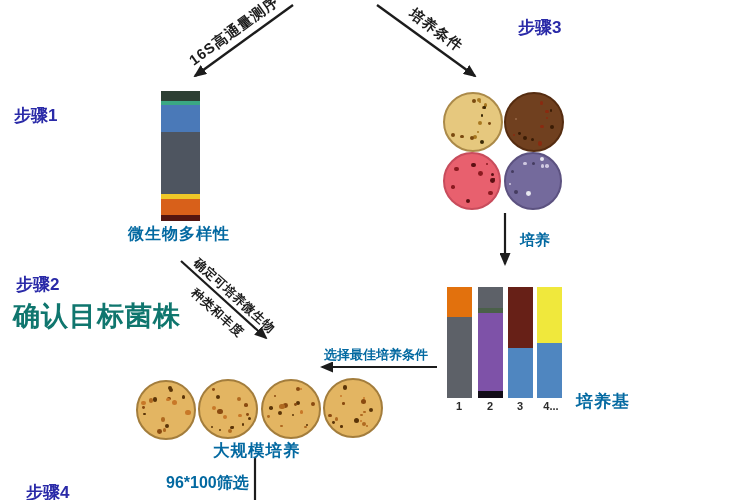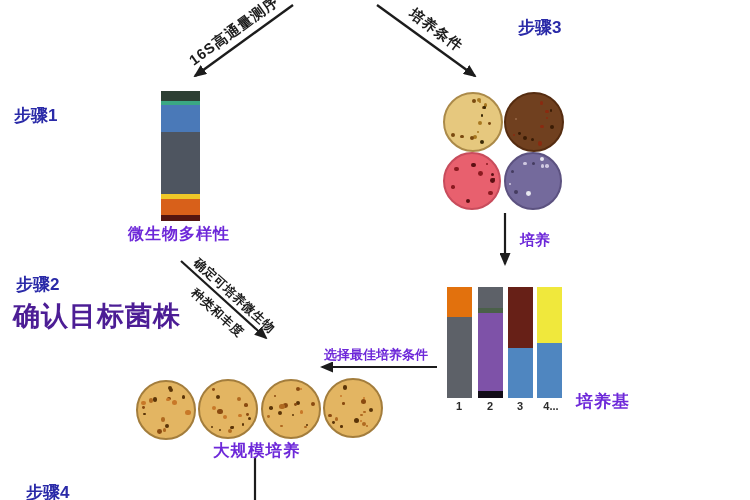--- a/index.html
+++ b/index.html
@@ -3,21 +3,21 @@
 <meta charset="utf-8">
 <style>
   html,body{margin:0;padding:0;background:#fff;}
   .canvas{position:relative;width:750px;height:500px;background:#ffffff;overflow:hidden;
           font-family:"Liberation Sans","DejaVu Sans",sans-serif;}
   .arrow-layer{position:absolute;left:0;top:0;pointer-events:none;}
   .step-id{position:absolute;font-weight:bold;font-size:17px;white-space:nowrap;}
   .step-title{position:absolute;font-weight:bold;font-size:27px;letter-spacing:1px;white-space:nowrap;}
   .rlabel{position:absolute;font-weight:bold;font-size:14.5px;color:#1b1b1b;white-space:nowrap;letter-spacing:1px;}
   .rlabel.small{font-size:12.5px;letter-spacing:0.5px;}
-  .plabel{position:absolute;color:#6d28d9;font-weight:bold;white-space:nowrap;}
+  .plabel{position:absolute;color:#0369a1;font-weight:bold;white-space:nowrap;}
   .vbar{position:absolute;display:flex;flex-direction:column;}
   .seg{width:100%;}
   .dish{position:absolute;border-radius:50%;border:2px solid #888;box-sizing:border-box;}
   .dot{position:absolute;border-radius:50%;}
   .bar-num{position:absolute;font-size:11px;font-weight:bold;color:#2b2b2b;text-align:center;width:30px;}
 </style>
 </head>
 <body>
 
 <div class="canvas">
@@ -32,35 +32,36 @@
     <line x1="377" y1="5" x2="475" y2="76" stroke="#1c1c1c" stroke-width="2.4" marker-end="url(#ah)"></line>
     <line x1="505" y1="213" x2="505" y2="264" stroke="#1c1c1c" stroke-width="2.2" marker-end="url(#ah)"></line>
     <line x1="437" y1="367" x2="322" y2="367" stroke="#1c1c1c" stroke-width="2.2" marker-end="url(#ah)"></line>
     <line x1="181" y1="261" x2="266" y2="338" stroke="#1c1c1c" stroke-width="2.2" marker-end="url(#ah)"></line>
     <line x1="255" y1="457" x2="255" y2="500" stroke="#1c1c1c" stroke-width="2.2"></line>
   </svg>
 
   <div class="step-id" style="left: 14px; top: 104px; color: rgb(42, 42, 168);">步骤1</div>
 
   <div class="step-id" style="left: 16px; top: 273px; color: rgb(42, 42, 168);">步骤2</div>
-  <div class="step-title" style="left: 13px; top: 298px; color: #4c1d95;">确认目标菌株</div>
+  <div class="step-title" style="left: 13px; top: 298px; color: #0f766e;">确认目标菌株</div>
 
   <div class="step-id" style="left: 518px; top: 16px; color: rgb(42, 42, 168);">步骤3</div>
 
   <div class="step-id" style="left: 26px; top: 481px; color: rgb(42, 42, 168);">步骤4</div>
 
   <div class="rlabel" style="left:234px;top:31px;transform:translate(-50%,-50%) rotate(-36deg)">16S高通量测序</div>
   <div class="rlabel" style="left:436px;top:30px;transform:translate(-50%,-50%) rotate(36deg)">培养条件</div>
   <div class="rlabel small" style="left:234px;top:296px;transform:translate(-50%,-50%) rotate(42deg)">确定可培养微生物</div>
   <div class="rlabel small" style="left:217px;top:313px;transform:translate(-50%,-50%) rotate(42deg)">种类和丰度</div>
 
   <div class="plabel" style="left:128px;top:224px;font-size:16px;letter-spacing:1px">微生物多样性</div>
   <div class="plabel" style="left:520px;top:231px;font-size:15px">培养</div>
   <div class="plabel" style="left:213px;top:440px;font-size:16.5px;letter-spacing:1px">大规模培养</div>
   <div class="plabel" style="left:324px;top:346px;font-size:13px">选择最佳培养条件</div>
+  <div class="plabel" style="left:166px;top:473px;font-size:16px">96*100筛选</div>
   <div class="plabel" style="left:576px;top:390px;font-size:17px;letter-spacing:1px">培养基</div>
 
   <div class="vbar" style="left:161px;top:91px;width:39px;height:130px">
       <div class="seg" style="height: 7.7%; background: rgb(46, 64, 52);"></div>
       <div class="seg" style="height: 3.1%; background: rgb(58, 168, 132);"></div>
       <div class="seg" style="height: 20.8%; background: rgb(74, 121, 184);"></div>
       <div class="seg" style="height: 47.7%; background: rgb(78, 85, 96);"></div>
       <div class="seg" style="height: 3.8%; background: rgb(240, 200, 40);"></div>
       <div class="seg" style="height: 12.3%; background: rgb(216, 96, 26);"></div>
       <div class="seg" style="height: 4.6%; background: rgb(84, 21, 16);"></div>

